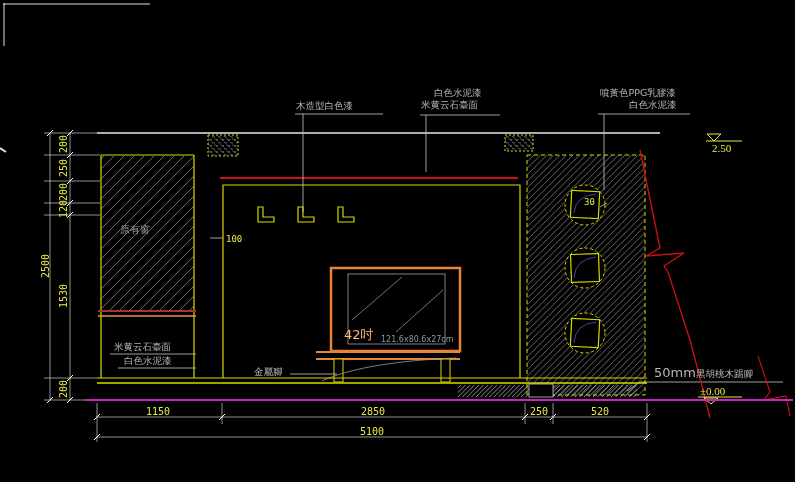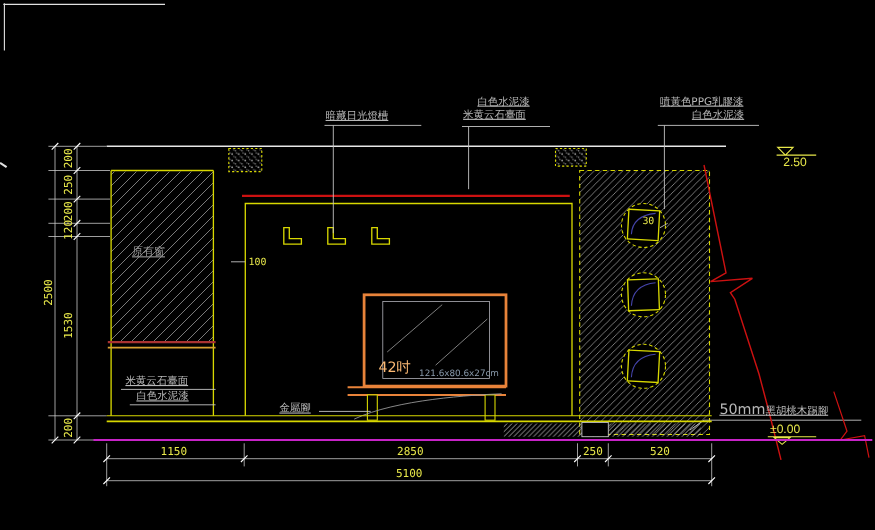--- a/index.html
+++ b/index.html
@@ -1,24 +1,24 @@
 <!DOCTYPE html>
 <html><head>
 <meta charset="utf-8">
 <style>
   html,body{margin:0;padding:0;background:#000;}
   #canvas{position:relative;width:795px;height:482px;background:#000;overflow:hidden;
           font-family:"DejaVu Sans",sans-serif;}
   #canvas svg{position:absolute;left:0;top:0;}
   .t{position:absolute;white-space:nowrap;line-height:1.1;}
-  .note{color:#b8b8b8;font-size:9.5px;text-decoration:underline;}
+  .note{color:#b8b8b8;font-size:9.5px;}
   .dim{color:#e8e84a;font-size:10px;font-family:"DejaVu Sans Mono",monospace;}
   .vdim{transform:translate(-50%,-50%) rotate(-90deg);transform-origin:center;}
   .cdim{transform:translateX(-50%);}
-  .lvl{color:#e8e84a;font-size:11px;font-family:Liberation Sans, sans-serif;}
+  .lvl{color:#e8e84a;font-size:11px;font-family:Liberation Serif, serif;}
 </style>
 </head>
 <body>
 
 <div id="canvas">
 
 <svg width="795" height="482" viewBox="0 0 795 482">
   <defs>
     <pattern id="hatchWin" width="10" height="10" patternUnits="userSpaceOnUse">
       <path d="M0,10 L10,0" stroke="#8a8a8a" stroke-width="0.8"></path>
@@ -135,21 +135,21 @@
     <path d="M85,400 H793" stroke="#c723c7" stroke-width="2"></path>
   </g>
 
   <g stroke="#cfcfcf" stroke-width="0.7" fill="none">
     <path d="M97,403 V442 M222,403 V424 M525,403 V424 M553,403 V424 M647,403 V442"></path>
     <path d="M97,417 H647 M97,437 H647"></path>
     <path d="M94,420 l6,-6 M219,420 l6,-6 M522,420 l6,-6 M550,420 l6,-6 M644,420 l6,-6 M94,440 l6,-6 M644,440 l6,-6" stroke="#fff" stroke-width="1"></path>
   </g>
 </svg>
 
-<div class="t note" style="left:296px;top:101px">暗藏日光燈槽</div>
+<div class="t note" style="left:296px;top:101px">木造型白色漆</div>
 <div class="t note" style="left:434px;top:88px">白色水泥漆</div>
 <div class="t note" style="left:421px;top:100px">米黄云石臺面</div>
 <div class="t note" style="left:600px;top:88px">噴黃色PPG乳膠漆</div>
 <div class="t note" style="left:629px;top:100px">白色水泥漆</div>
 <div class="t note" style="left:120px;top:224px;color:#999;font-size:10px">原有窗</div>
 <div class="t note" style="left:114px;top:342px">米黄云石臺面</div>
 <div class="t note" style="left:124px;top:356px">白色水泥漆</div>
 <div class="t note" style="left:254px;top:367px">金屬腳</div>
 <div class="t note" style="left:654px;top:366px">
   <span style="font-size:13px">50mm</span><span>黑胡桃木踢腳</span>

